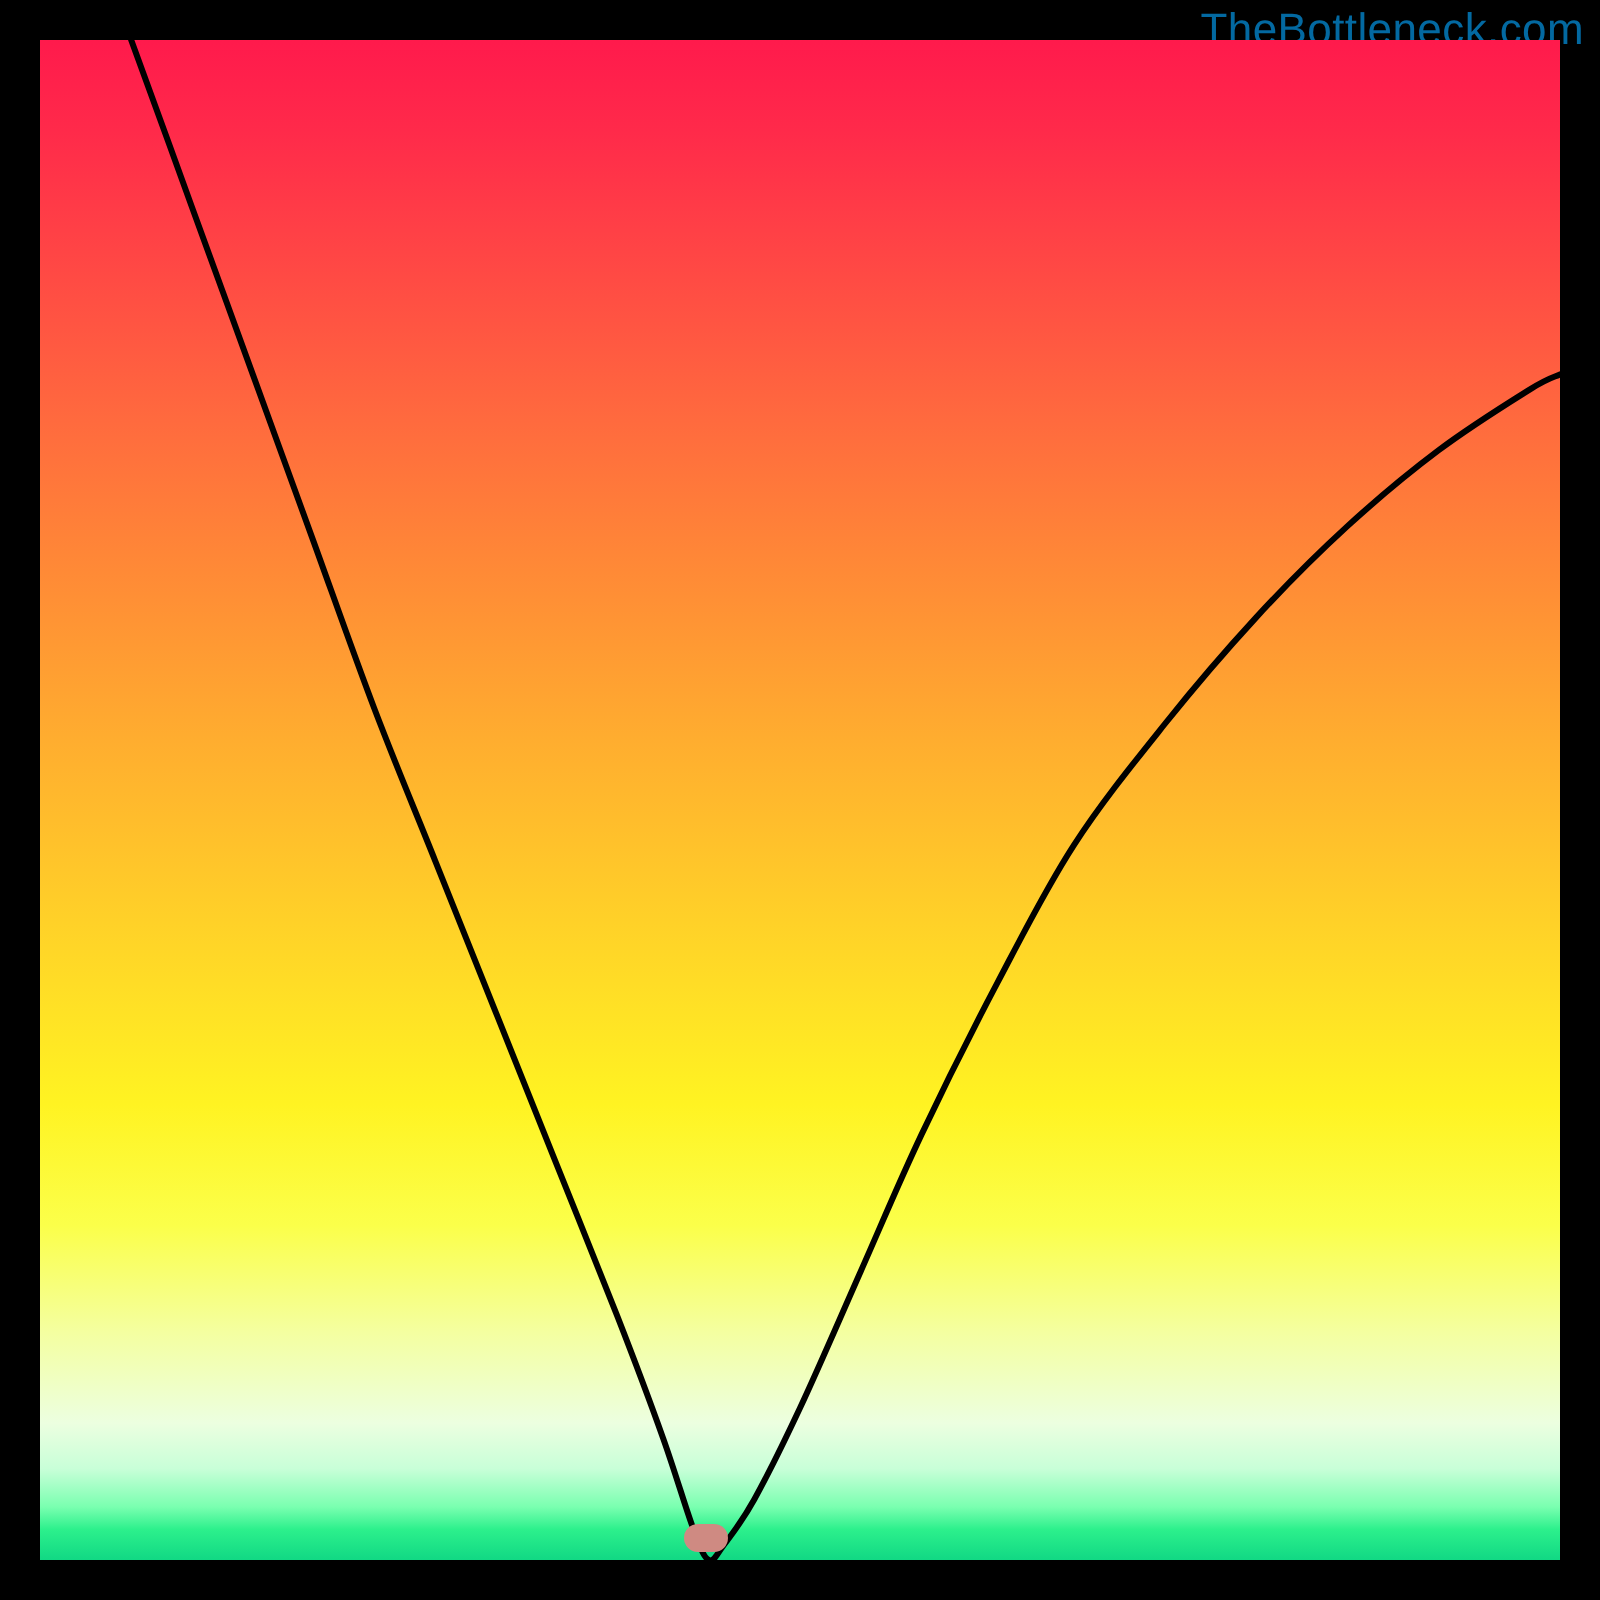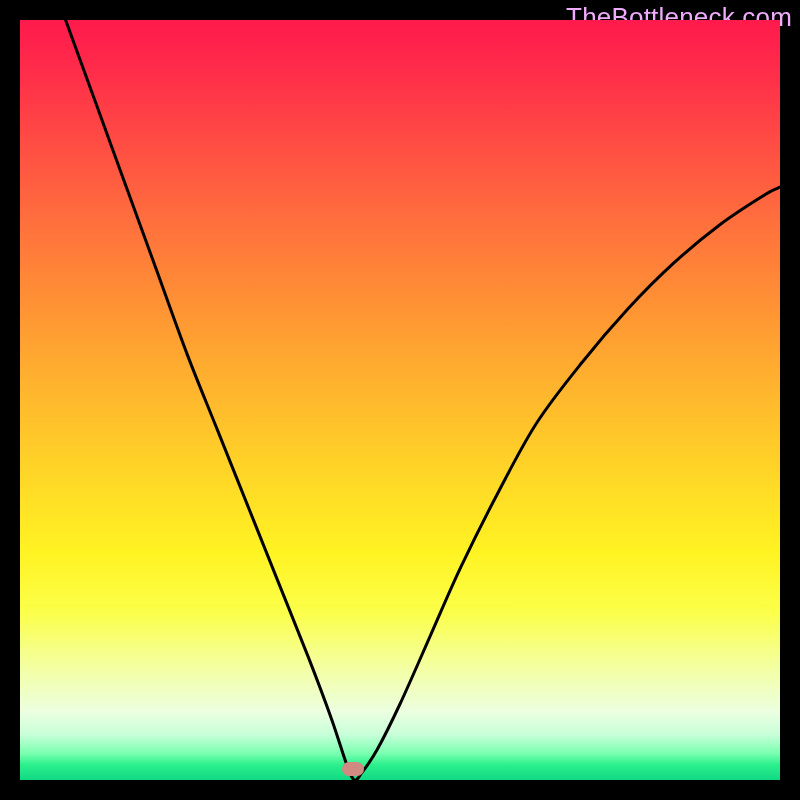--- a/index.html
+++ b/index.html
@@ -52,22 +52,22 @@
     position: absolute;
     width: 22px;
     height: 14px;
     background: #cf8a82;
     border-radius: 7px;
   }
   .attribution {
     position: absolute;
     top: 2px;
     right: 8px;
-    color: #f0abfc;
-    font-size: 26px;
+    color: #0369a1;
+    font-size: 22px;
     font-weight: 500;
     letter-spacing: 0.2px;
   }
 </style>
 </head>
 <body>
 
 <div class="frame">
   <div class="attribution">TheBottleneck.com</div>
 

